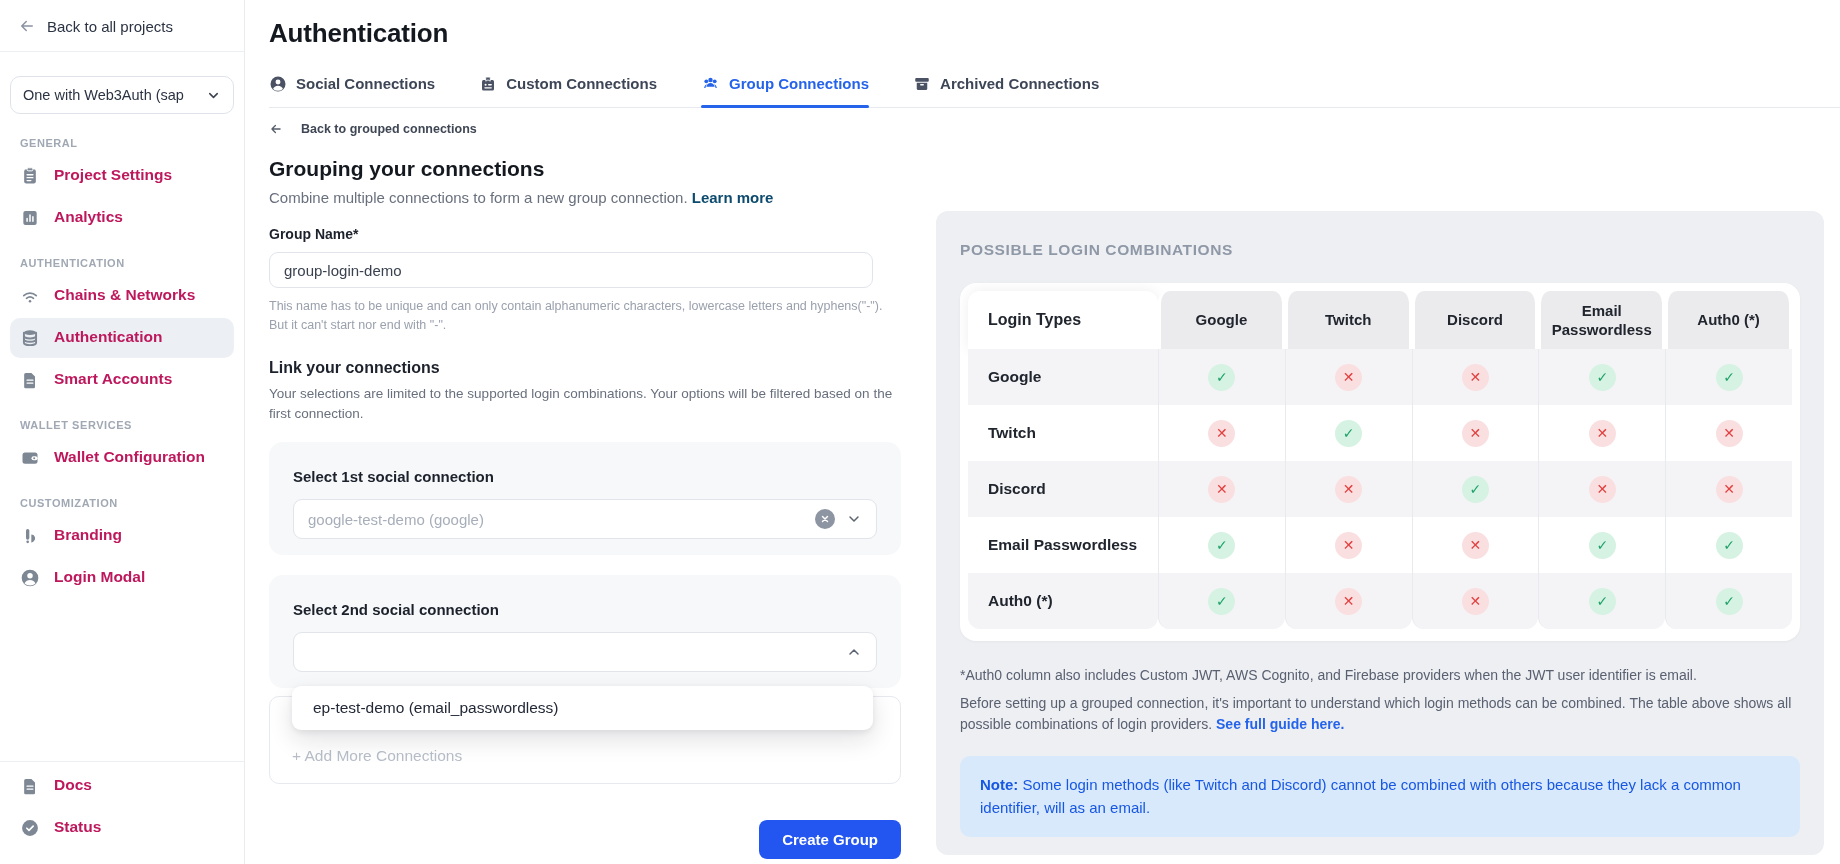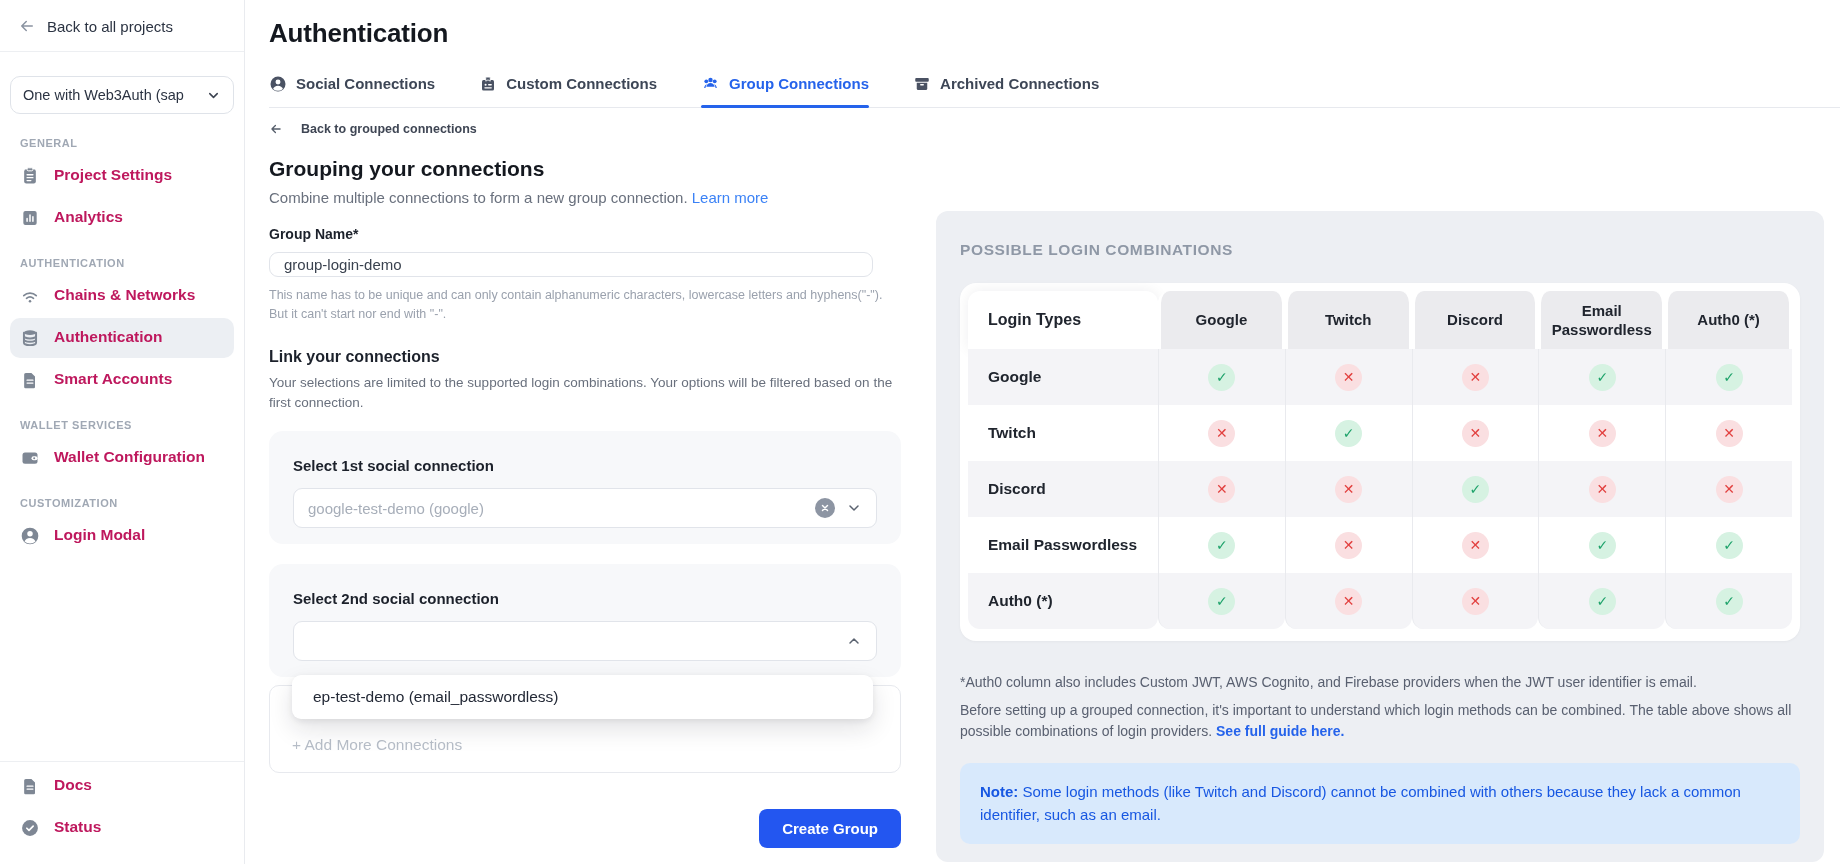--- a/index.html
+++ b/index.html
@@ -37,23 +37,23 @@
   .tab.active .ic { color:#2563eb; }
   .tab.active::after { content:""; position:absolute; left:0; right:0; bottom:-1px; height:3px; border-radius:2px; background:#2563eb; }
 
   .content { display:flex; margin-top:12px; }
   .left-col { width:632px; flex:none; }
 
   .back-grouped { display:flex; align-items:center; gap:18px; font-size:12.5px; font-weight:600; color:#3f4654; cursor:pointer; margin-top:2px; }
   .back-grouped .arr { color:#565e6b; display:flex; }
   .form-title { margin-top:21px; font-size:21px; font-weight:700; color:#14181f; }
   .form-sub { margin-top:8px; font-size:15px; color:#69707d; }
-  .learn-more { color:#3b82f6; font-weight:400; cursor:pointer; text-decoration:none; }
+  .learn-more { color:#0c4a6e; font-weight:700; cursor:pointer; text-decoration:none; }
   .field-label { margin-top:20px; font-size:14px; font-weight:700; color:#1c212b; }
-  .text-input { margin-top:10px; width:604px; height:25px; border:1px solid #e1e4ea; border-radius:9px; padding:0 14px; font-size:15px; color:#3a424f; background:#fff; outline:none; font-family:inherit; }
+  .text-input { margin-top:10px; width:604px; height:36px; border:1px solid #e1e4ea; border-radius:9px; padding:0 14px; font-size:15px; color:#3a424f; background:#fff; outline:none; font-family:inherit; }
   .help-text { margin-top:9px; font-size:12.5px; color:#9aa1ad; line-height:1.55; width:620px; }
   .link-title { margin-top:23px; font-size:16px; font-weight:700; color:#1c212b; }
   .link-desc { margin-top:7px; font-size:13.5px; color:#69707d; line-height:1.5; width:628px; }
 
   .select-card { background:#f7f8fa; border-radius:14px; padding:26px 24px 16px; margin-top:18px; }
   .select-card + .select-card { margin-top:20px; }
   .select-label { font-size:15px; font-weight:700; color:#1c212b; }
   .select-box { margin-top:14px; background:#fff; border:1px solid #e1e4ea; border-radius:9px; height:40px; display:flex; align-items:center; justify-content:space-between; padding:0 14px; cursor:pointer; }
   .select-value { font-size:15px; color:#a7aeb9; }
   .select-icons { display:flex; align-items:center; gap:11px; }
@@ -78,21 +78,21 @@
   .tbl tbody td { height:56px; text-align:center; vertical-align:middle; }
   .tbl tbody tr.odd td { background:#f4f4f7; }
   .tbl tbody tr.even td { background:#fff; }
   .tbl tbody td.row-label { text-align:left; padding-left:20px; font-size:15.5px; font-weight:600; color:#20252e; }
   .tbl tbody td.mark-cell { border-left:1px solid #e9eaee; }
   .tbl tbody tr:last-child td { border-radius:0 0 12px 12px; }
   .mark { display:inline-flex; width:27px; height:27px; border-radius:50%; align-items:center; justify-content:center; font-size:14px; font-weight:700; font-family:"DejaVu Sans", sans-serif; }
   .mark.yes { background:#d6f2e2; color:#1fa36b; }
   .mark.no  { background:#fadfe1; color:#e2403f; }
 
-  .foot1 { margin-top:33px; font-size:14px; color:#596070; }
+  .foot1 { margin-top:26px; font-size:14px; color:#596070; }
   .foot2 { margin-top:10px; font-size:14px; color:#596070; line-height:1.5; }
   .guide-link { color:#2563eb; font-weight:600; cursor:pointer; text-decoration:none; }
   .note-box { margin-top:21px; background:#d8e9fc; border-radius:10px; padding:17px 20px; font-size:15px; line-height:1.55; color:#1757e2; }
   .note-label { font-weight:700; }
 </style>
 </head>
 <body>
 
 <div class="app">
 
@@ -176,20 +176,30 @@
           <svg width="20" height="20" viewBox="0 0 24 24">
               <rect x="3" y="5.5" width="18" height="13.5" rx="3" fill="currentColor"></rect>
               <rect x="13.8" y="9.8" width="7.2" height="5" rx="2.5" fill="#fff"></rect>
               <circle cx="17" cy="12.3" r="1.2" fill="currentColor"></circle>
             </svg>
         </span>
         <span>Wallet Configuration</span>
       </div>
 
       <div class="section-label">CUSTOMIZATION</div>
+      <div class="nav-item">
+        <span class="ic">
+          <svg width="20" height="20" viewBox="0 0 24 24">
+              <rect x="7.2" y="3.5" width="4" height="13" rx="2" fill="currentColor"></rect>
+              <path d="M13.6 10.2a4.6 4.6 0 0 1 3.2 7.9c-1.3 1.3-3.2 1.9-3.2 1.9v-9.8z" fill="currentColor"></path>
+              <circle cx="9.2" cy="19" r="1.6" fill="currentColor"></circle>
+            </svg>
+        </span>
+        <span>Branding</span>
+      </div>
       <div class="nav-item">
         <span class="ic">
           <svg width="20" height="20" viewBox="0 0 24 24">
               <circle cx="12" cy="12" r="10" fill="currentColor"></circle>
               <circle cx="12" cy="9.4" r="3.3" fill="#fff"></circle>
               <path d="M12 14.3c-3.2 0-5.9 1.8-6.6 4.3a10 10 0 0 0 13.2 0c-.7-2.5-3.4-4.3-6.6-4.3z" fill="#fff"></path>
             </svg>
         </span>
         <span>Login Modal</span>
       </div>
@@ -405,19 +415,19 @@
           </table>
         </div>
 
         <div class="foot1">*Auth0 column also includes Custom JWT, AWS Cognito, and Firebase providers when the JWT user identifier is email.</div>
         <div class="foot2">
           <span>Before setting up a grouped connection, it's important to understand which login methods can be combined. The table above shows all possible combinations of login providers.</span>
           <a class="guide-link">See full guide here.</a>
         </div>
 
         <div class="note-box">
-          <span class="note-label">Note:</span><span> Some login methods (like Twitch and Discord) cannot be combined with others because they lack a common identifier, such as an email.</span>
+          <span class="note-label">Note:</span><span> Some login methods (like Twitch and Discord) cannot be combined with others because they lack a common identifier, will as an email.</span>
         </div>
       </section>
 
     </div>
   </main>
 </div>
 
 </body></html>

